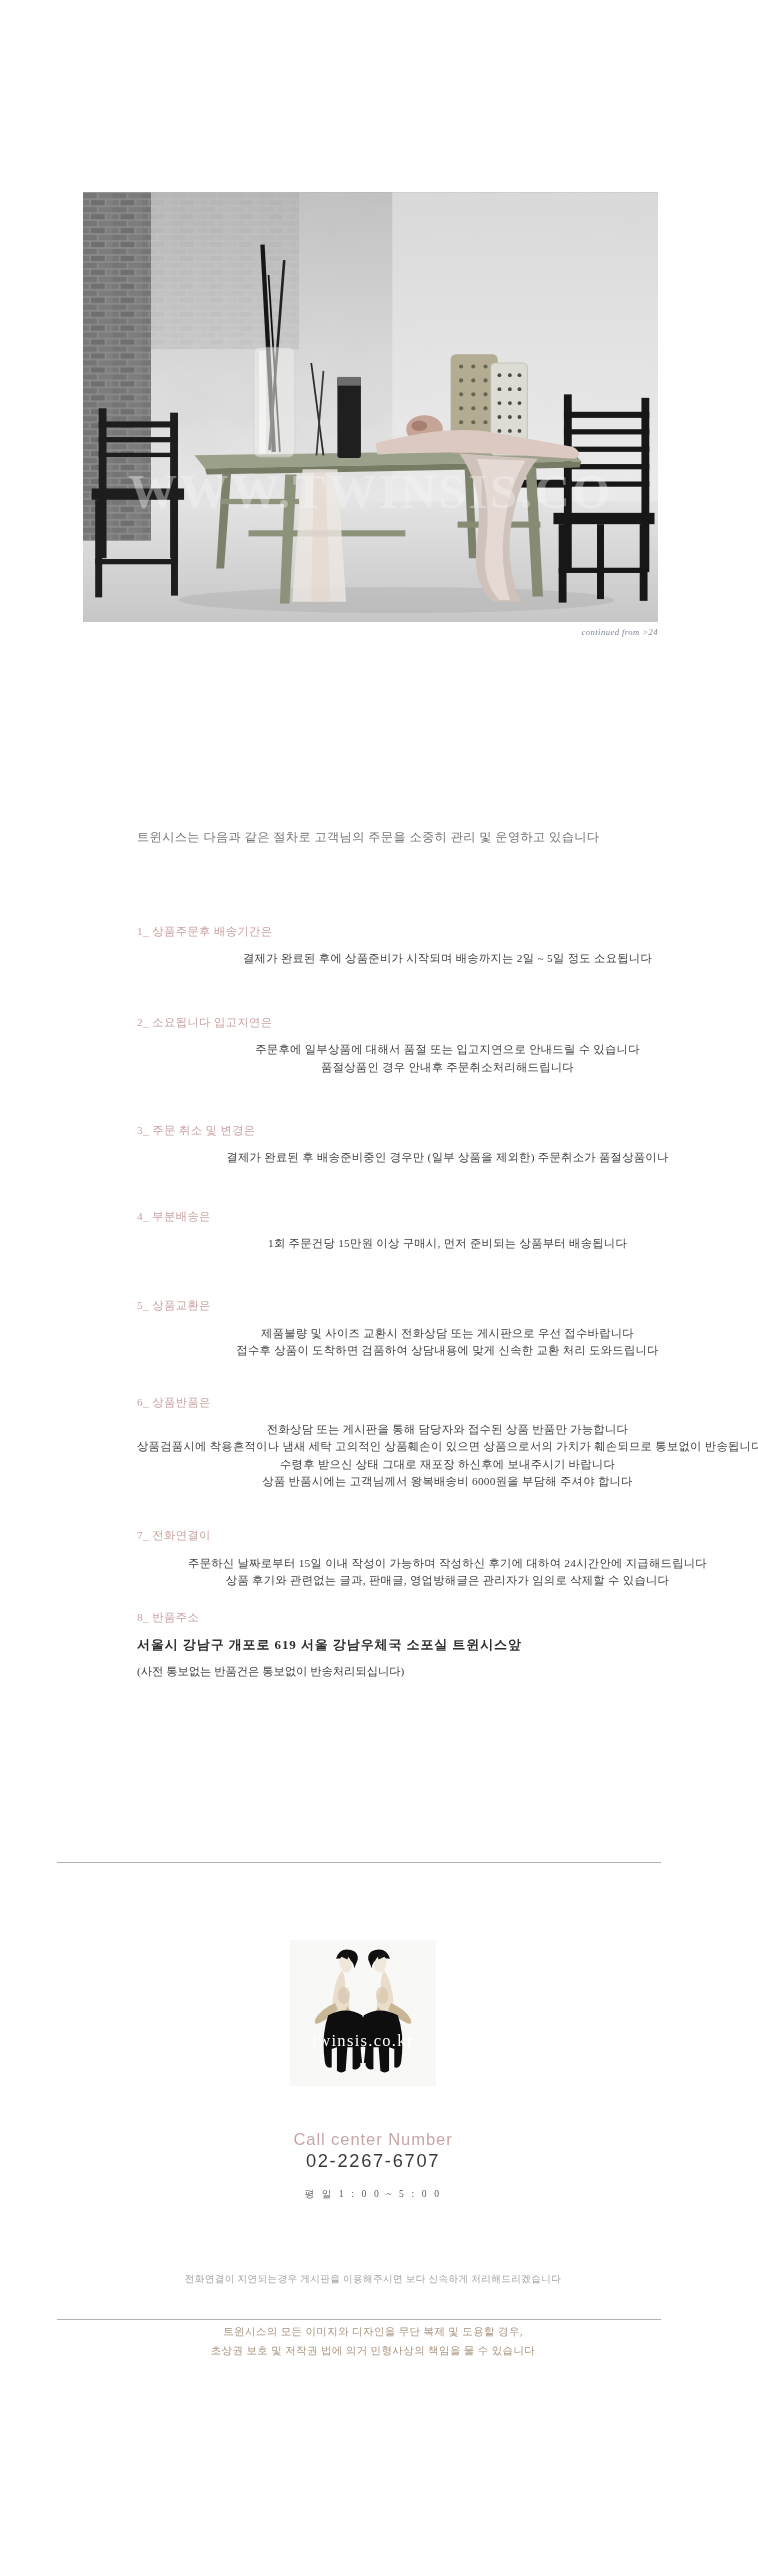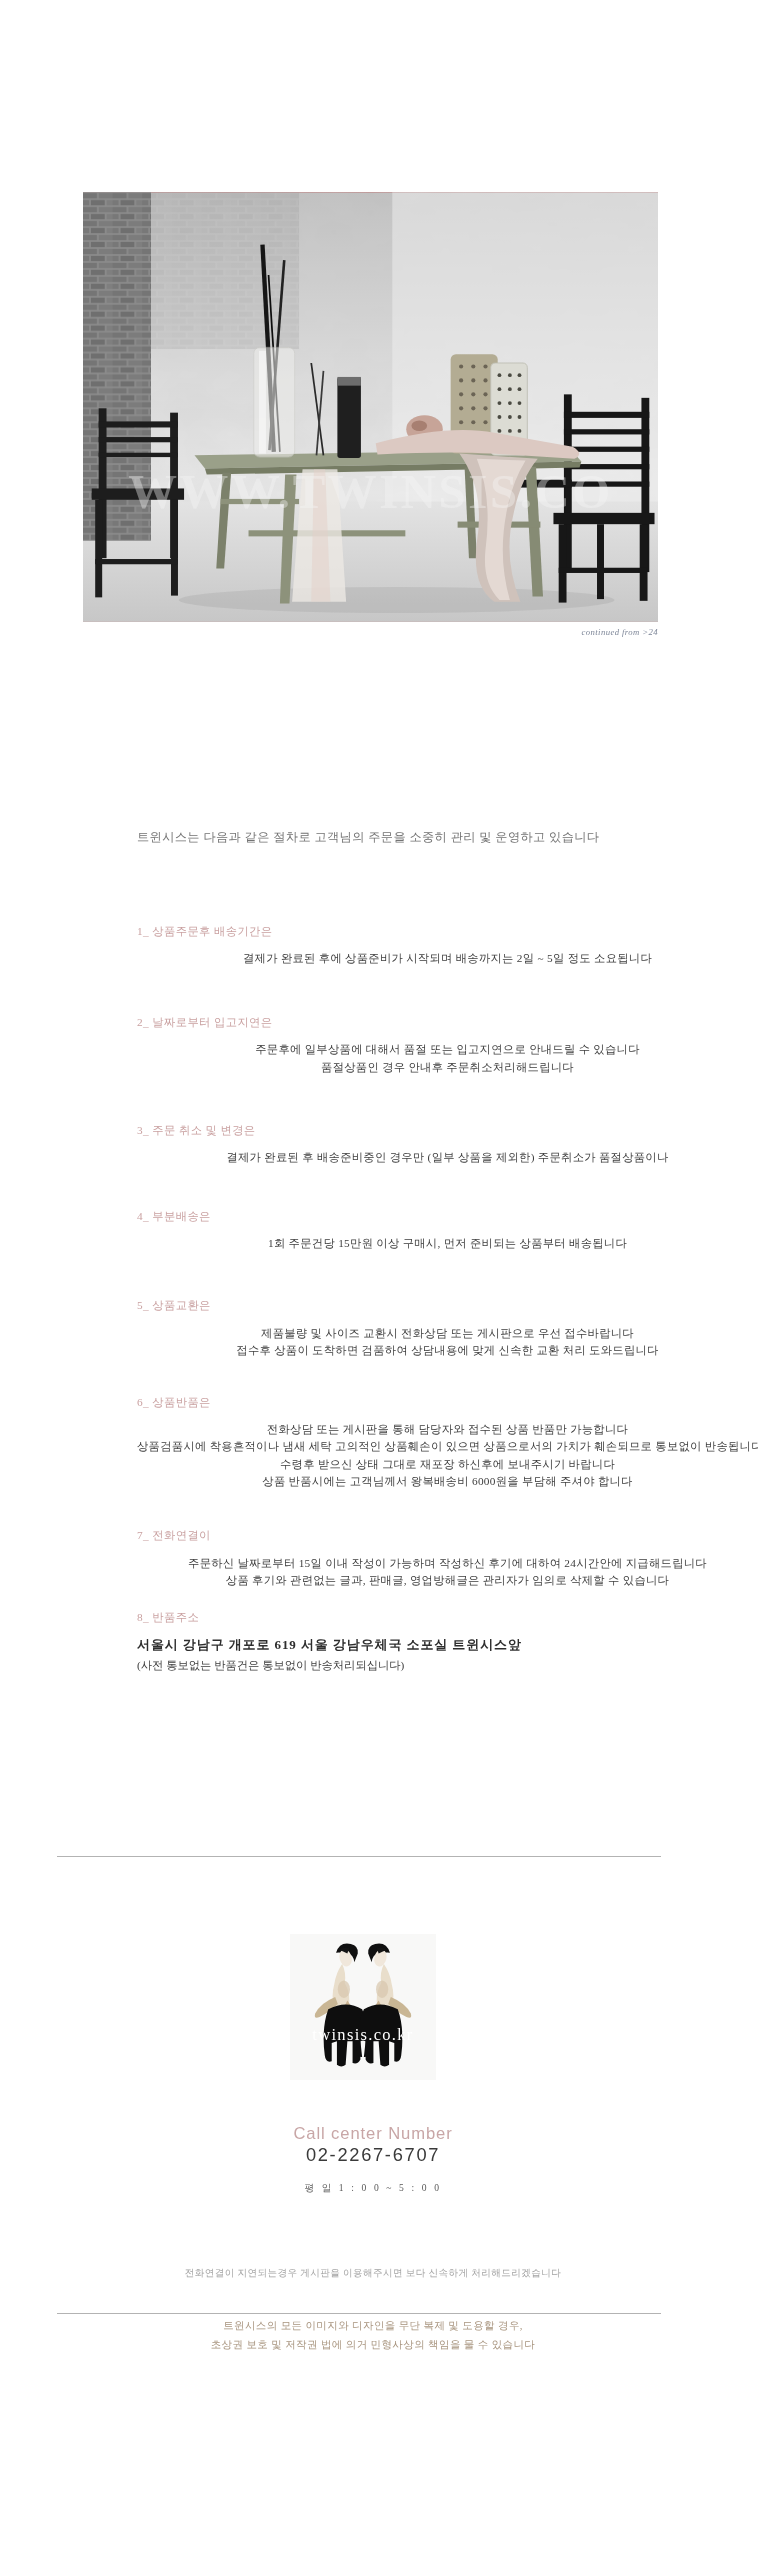--- a/index.html
+++ b/index.html
@@ -1,35 +1,35 @@
 <!DOCTYPE html>
 <html style="font-size:14px"><head>
 <meta charset="utf-8">
 <style>
   * { margin:0; padding:0; box-sizing:border-box; }
   html,body { background:#ffffff; }
   body { width:758px; font-family:"Liberation Serif","DejaVu Serif",serif; }
   .page { position:relative; width:758px; height:2576px; overflow:hidden; background:#fff; }
 
   
-  .photo { margin:192px 0 0 83px; width:575px; height:430px; overflow:hidden; background:#b91c1c; }
+  .photo { margin:192px 0 0 83px; width:575px; height:430px; overflow:hidden; background:#a3a3a3; }
   .photo svg { display:block; }
   .caption { width:575px; margin:5.2px 0 0 83px; text-align:right; font-style:italic;
              font-size:8.7px; color:#7d8698; letter-spacing:0.4px; }
 
   
   .intro { margin:192px 0 0 137px; font-size:12.2px; color:#737373; letter-spacing:0.4px; white-space:nowrap; }
   .section { margin-left:137px; }
   .sec-head { font-size:11.3px; color:#c9a0a0; margin-bottom:11.3px; white-space:nowrap; letter-spacing:0.4px; }
   .sec-line { font-size:11.3px; color:#3d3d3d; line-height:17.4px; white-space:nowrap; letter-spacing:0.3px;text-align:center; }
   .s1 { margin-top:78px; } .s2 { margin-top:47px; } .s3 { margin-top:47px; }
   .s4 { margin-top:42px; } .s5 { margin-top:46px; } .s6 { margin-top:35px; }
   .s7 { margin-top:38px; } .s8 { margin-top:20px; }
   .addr { margin-top:10.5px; font-size:13px; font-weight:bold; color:#2e2e2e; letter-spacing:0.9px; white-space:nowrap; }
-  .addr-note { margin-top:4px; font-size:11.3px; color:#3d3d3d; white-space:nowrap; }
+  .addr-note { margin-top:10px; font-size:11.3px; color:#3d3d3d; white-space:nowrap; }
 
   .divider { margin:183px 0 0 57px; width:604px; height:0; border-top:0.9px solid #b3b3b3; }
   .divider.second { margin-top:33px; }
 
   
   .logo-box { margin:77px 0 0 290px; width:146px; height:146px; background:#f8f8f7; }
   .center-col { width:632px; margin-left:57px; text-align:center; }
   .call-label { margin-top:44px; font-family:"Liberation Sans","DejaVu Sans",sans-serif;
                 font-size:16.6px; color:#c8a6a6; letter-spacing:0.9px; }
   .phone { font-family:"Liberation Sans","DejaVu Sans",sans-serif;
@@ -186,21 +186,21 @@
   <div class="caption">continued from &gt;24</div>
 
   <div class="intro">트윈시스는 다음과 같은 절차로 고객님의 주문을 소중히 관리 및 운영하고 있습니다</div>
 
   <div class="section s1">
     <div class="sec-head">1_ 상품주문후 배송기간은</div>
     <div class="sec-line">결제가 완료된 후에 상품준비가 시작되며 배송까지는 2일 ~ 5일 정도 소요됩니다</div>
   </div>
 
   <div class="section s2">
-    <div class="sec-head">2_ 날짜로부터 입고지연은</div>
+    <div class="sec-head">2_ 소요됩니다 입고지연은</div>
     <div class="sec-line">주문후에 일부상품에 대해서 품절 또는 입고지연으로 안내드릴 수 있습니다</div>
     <div class="sec-line">품절상품인 경우 안내후 주문취소처리해드립니다</div>
   </div>
 
   <div class="section s3">
     <div class="sec-head">3_ 주문 취소 및 변경은</div>
     <div class="sec-line">결제가 완료된 후 배송준비중인 경우만 (일부 상품을 제외한) 주문취소가 품절상품이나</div>
   </div>
 
   <div class="section s4">

